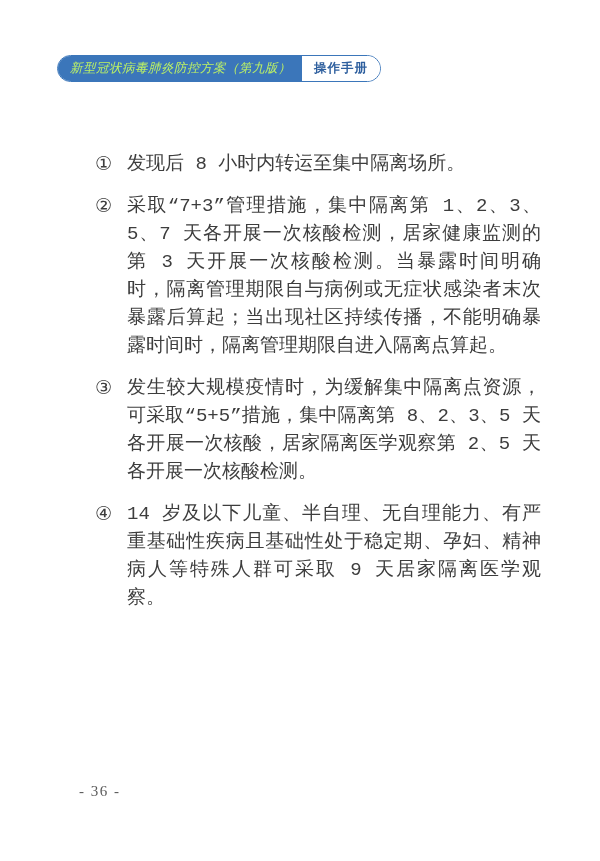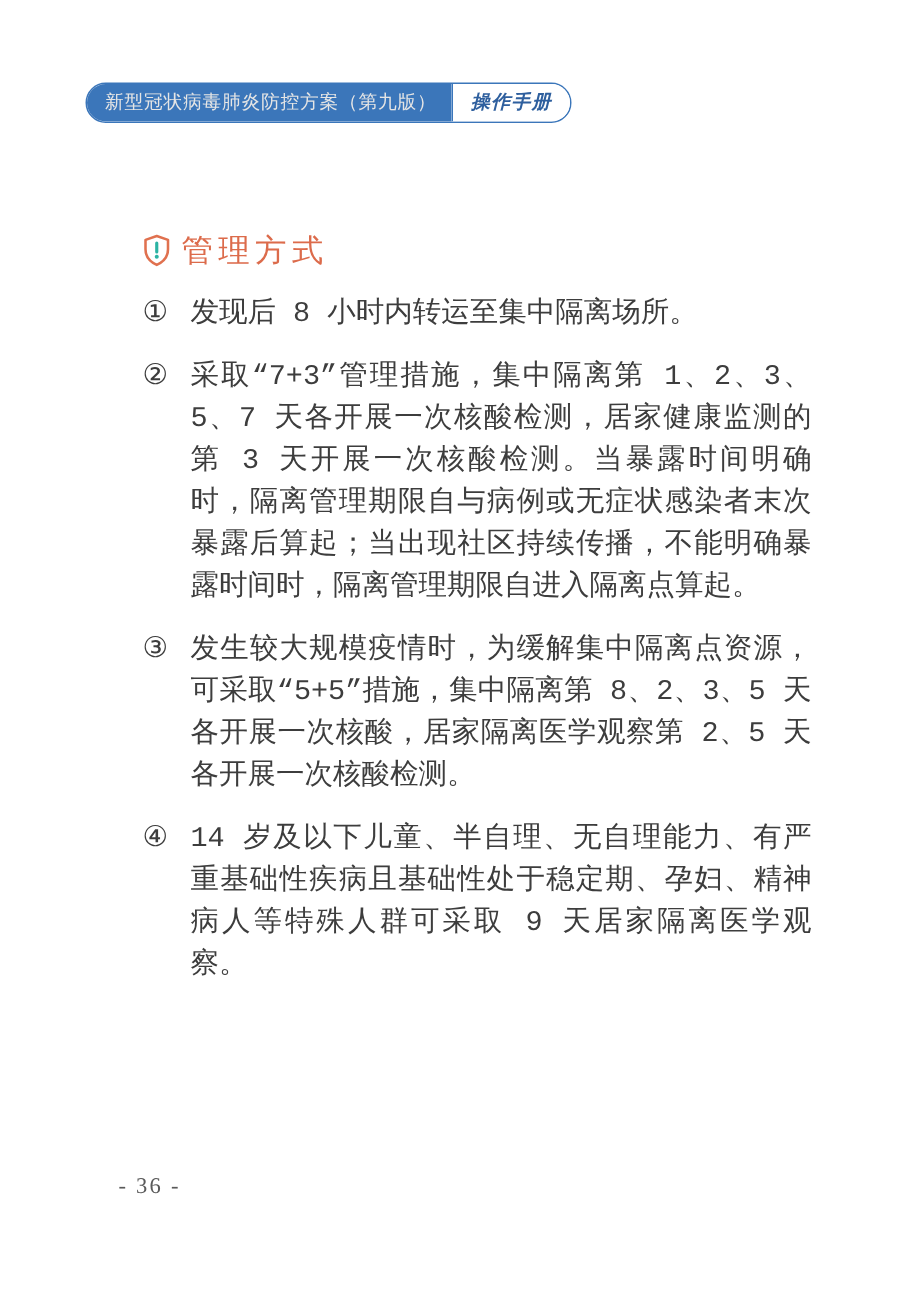--- a/index.html
+++ b/index.html
@@ -23,36 +23,36 @@
     align-items: stretch;
     border: 1.5px solid #3b76ba;
     border-radius: 14px;
     overflow: hidden;
     font-size: 12.5px;
     line-height: 1;
     white-space: nowrap;
   }
   .badge-left {
     background: #3b76ba;
-    color: #e5e5e5;
+    color: #bef264;
     padding: 6px 10px 6px 12px;
     letter-spacing: 0.5px;
     display: flex;
     align-items: center;
+    font-style: italic;
   }
   .badge-right {
     background: #ffffff;
     color: #2e5f9e;
     font-weight: bold;
     padding: 6px 12px;
     border-left: 1.5px solid #3b76ba;
     display: flex;
     align-items: center;
     letter-spacing: 1px;
-    font-style: italic;
   }
 
   
   .content {
     position: absolute;
     left: 95px;
     top: 136px;
     width: 446px;
     color: #3d3d3d;
     font-size: 19px;
@@ -110,30 +110,20 @@
 <div class="page">
 
   <div class="badge">
     <span class="badge-left">新型冠状病毒肺炎防控方案（第九版）</span>
     <span class="badge-right">操作手册</span>
   </div>
 
   <div class="content">
 
 
-    <div class="section-header">
-      <span class="shield-icon">
-        <svg width="19" height="22" viewBox="0 0 19 22" aria-hidden="true">
-          <path d="M9.5 1.3 L17 3.9 V10.2 C17 15.4 13.4 18.8 9.5 20.6 C5.6 18.8 2 15.4 2 10.2 V3.9 Z" fill="none" stroke="#e0714f" stroke-width="1.7" stroke-linejoin="round"></path>
-          <line x1="9.5" y1="6" x2="9.5" y2="12" stroke="#2bb3a3" stroke-width="2.1" stroke-linecap="round"></line>
-          <circle cx="9.5" cy="15.2" r="1.35" fill="#2bb3a3"></circle>
-        </svg>
-      </span>
-      <span>管理方式</span>
-    </div>
 
     <div class="list">
 
         <div class="list-item">
           <span class="marker">①</span>
           <span class="item-text">发现后 8 小时内转运至集中隔离场所。</span>
         </div>
 
         <div class="list-item">
           <span class="marker">②</span>

